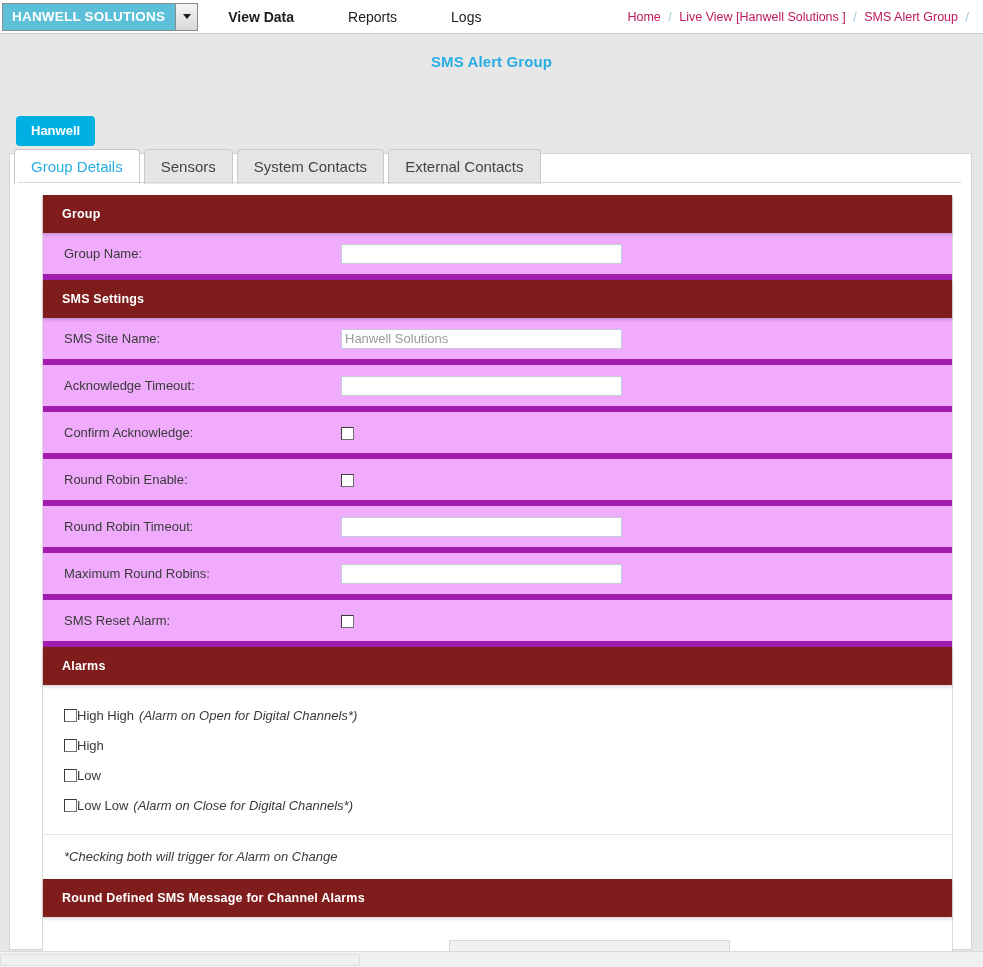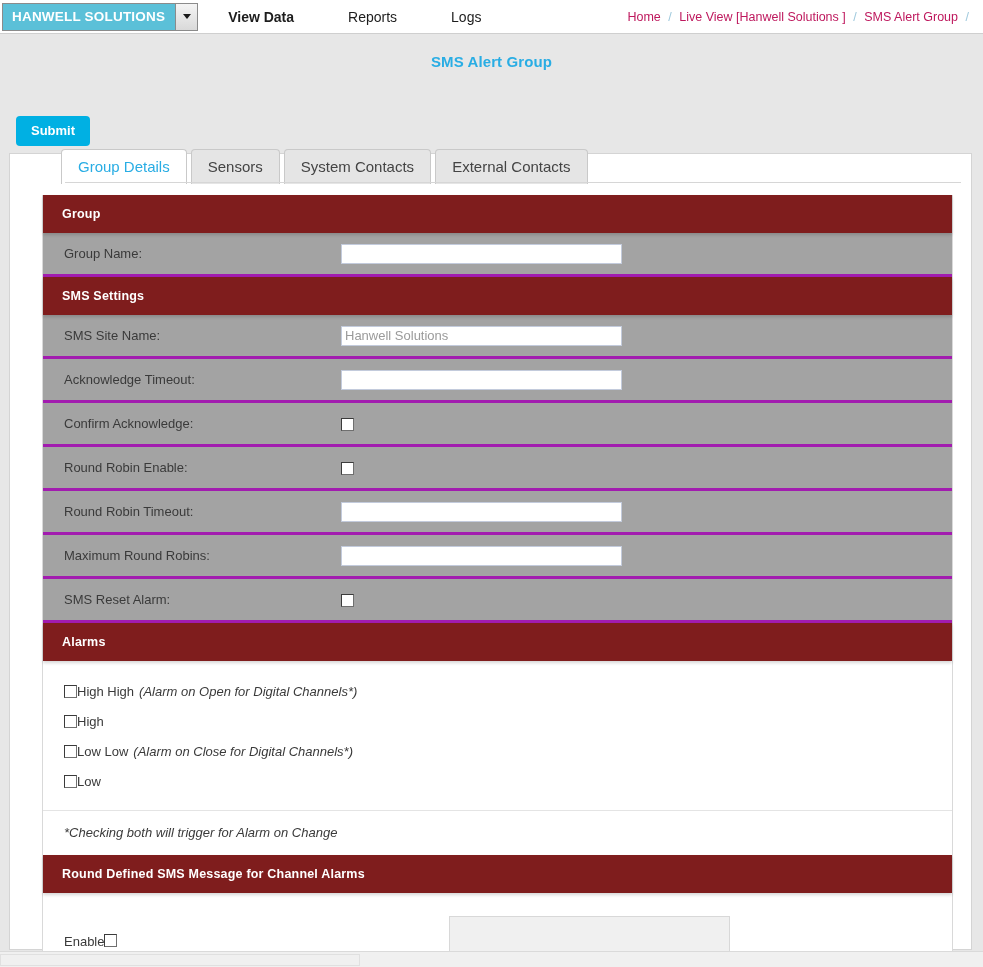--- a/index.html
+++ b/index.html
@@ -131,21 +131,20 @@
   }
 
   
   .tabs {
     display: flex;
     align-items: flex-end;
     height: 29px;
     padding-left: 4px;
     box-sizing: border-box;
     position: relative;
-    margin-left: 47px;
   }
   .tab {
     background: #e5e5e5;
     border: 1px solid #c9c9c9;
     border-bottom: none;
     border-radius: 4px 4px 0 0;
     color: #444;
     font-size: 15px;
     padding: 8px 16px 9px;
     margin-right: 4px;
@@ -182,22 +181,22 @@
     padding: 12px 0 12px 19px;
     letter-spacing: .2px;
     box-shadow: 0 2px 3px rgba(0,0,0,.16);
     position: relative;
     z-index: 2;
   }
   .frow {
     display: flex;
     align-items: center;
     min-height: 41px;
-    border-bottom: 3px solid #a21caf;
-    background: #a3a3a3;
+    border-bottom: 6px solid #a21caf;
+    background: #f0abfc;
   }
   .frow:last-child { border-bottom: none; }
   .frow .lbl {
     width: 298px;
     padding-left: 21px;
     box-sizing: border-box;
     font-size: 13px;
     color: #3a3a3a;
   }
   .frow .ctl { flex: 1; }
@@ -329,21 +328,21 @@
     <span class="sep">/</span>
     <a href="#">Live View [Hanwell Solutions ]</a>
     <span class="sep">/</span>
     <a href="#">SMS Alert Group</a>
     <span class="sep">/</span>
   </div>
 </div>
 
 <div class="page-head">
   <div class="page-title">SMS Alert Group</div>
-  <button class="submit-btn">Submit</button>
+  <button class="submit-btn">Hanwell</button>
 </div>
 
 <div class="card">
 
   <div class="tabs">
     <div class="tab active">Group Details</div>
     <div class="tab">Sensors</div>
     <div class="tab">System Contacts</div>
     <div class="tab">External Contacts</div>
     <div class="tabs-rule"></div>
@@ -418,26 +417,26 @@
           <input class="cb" type="checkbox" style="">
           <span>High High</span>
           <em>(Alarm on Open for Digital Channels*)</em>
         </label>
         <label class="alarm-item">
           <input class="cb" type="checkbox" style="">
           <span>High</span>
         </label>
         <label class="alarm-item">
           <input class="cb" type="checkbox" style="">
-          <span>Low Low</span>
-          <em>(Alarm on Close for Digital Channels*)</em>
+          <span>Low</span>
         </label>
         <label class="alarm-item">
           <input class="cb" type="checkbox" style="">
-          <span>Low</span>
+          <span>Low Low</span>
+          <em>(Alarm on Close for Digital Channels*)</em>
         </label>
       </div>
 
     </div>
 
     <div class="alarm-note">*Checking both will trigger for Alarm on Change</div>
 
     <div class="section-head">Round Defined SMS Message for Channel Alarms</div>
 
     <div class="udm-body">

